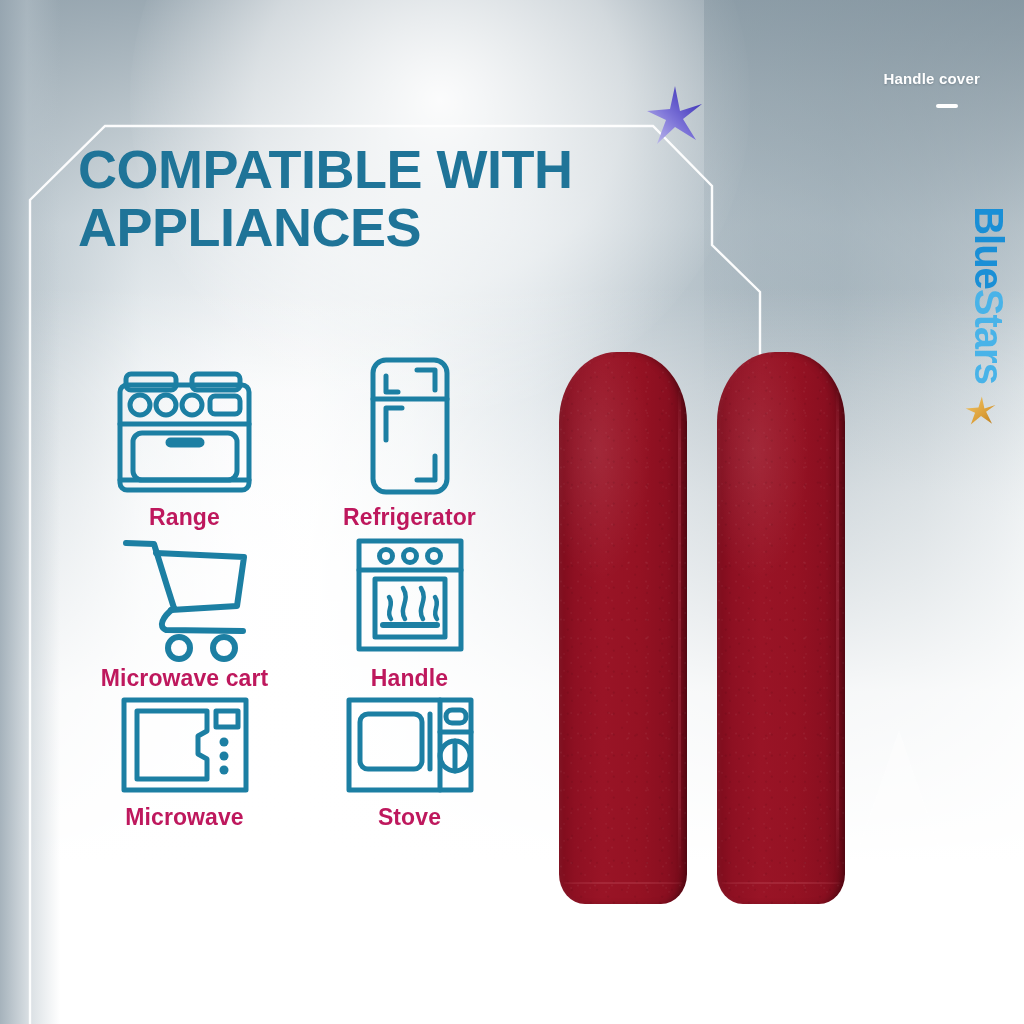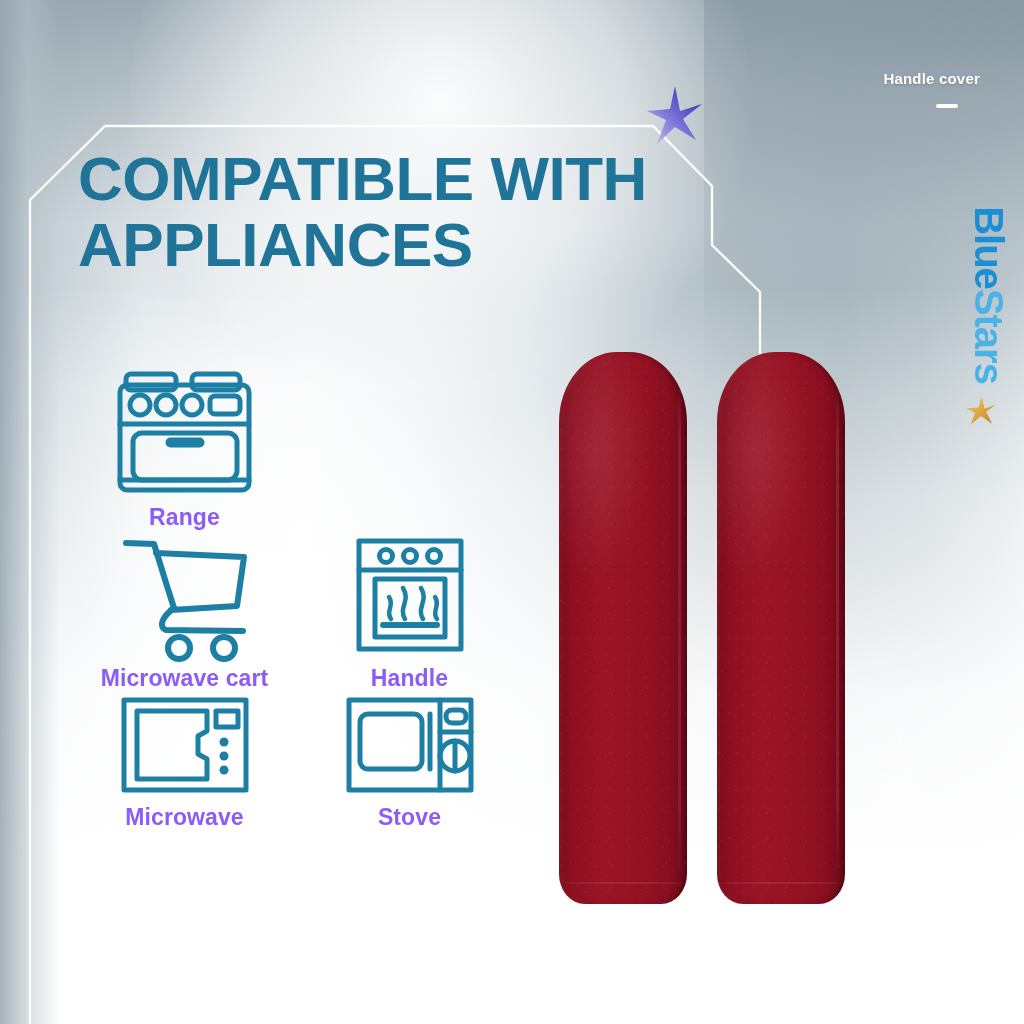--- a/index.html
+++ b/index.html
@@ -105,21 +105,21 @@
     pointer-events: none;
   }
 
   
   .headline {
     position: absolute;
     left: 78px;
     top: 104px;
     width: 600px;
     color: #1f7498;
-    font-size: 62px;
+    font-size: 54px;
     line-height: 1.08;
     font-weight: 700;
     letter-spacing: -0.5px;
     text-transform: uppercase;
   }
   .headline .ln { display: block; white-space: nowrap; }
 
   
   .sparkle {
     position: absolute;
@@ -147,21 +147,21 @@
     display: block;
     height: 150px;
     line-height: 0;
   }
   .icon-cell svg { display: inline-block; }
   .icon-cell .cap {
     display: block;
     margin-top: 2px;
     font-size: 23px;
     font-weight: 700;
-    color: #8b5cf6;
+    color: #be185d;
     letter-spacing: 0.1px;
   }
   .row-2 .icon-cell .glyph { height: 132px; }
   .row-3 .icon-cell .glyph { height: 110px; }
 
   
   .product { position: absolute; left: 545px; top: 352px; width: 330px; height: 570px; }
   .cover {
     position: absolute;
     top: 0;
@@ -318,20 +318,33 @@
             <circle cx="83" cy="53" r="10"></circle>
             <rect x="101" y="44" width="30" height="18" rx="5"></rect>
             <rect x="24" y="81" width="104" height="47" rx="9"></rect>
             <rect x="59" y="88" width="34" height="5" rx="2.5" fill="#1c7fa3"></rect>
             <line x1="11" y1="128" x2="140" y2="128"></line>
           </svg>
         </span>
         <span class="cap">Range</span>
       </div>
 
+      <div class="icon-cell">
+        <span class="glyph">
+          <svg width="130" height="150" viewBox="0 0 130 150" fill="none" stroke="#1c7fa3" stroke-width="5" stroke-linejoin="round" stroke-linecap="round">
+            <rect x="28" y="8" width="74" height="132" rx="13"></rect>
+            <line x1="28" y1="47" x2="102" y2="47"></line>
+            <polyline points="41,24 41,40 53,40"></polyline>
+            <polyline points="72,18 90,18 90,38"></polyline>
+            <polyline points="41,88 41,56 57,56"></polyline>
+            <polyline points="72,128 90,128 90,104"></polyline>
+          </svg>
+        </span>
+        <span class="cap">Refrigerator</span>
+      </div>
     </div>
 
     <div class="icon-row row-2">
 
       <div class="icon-cell">
         <span class="glyph">
           <svg width="150" height="132" viewBox="0 0 150 132" fill="none" stroke="#1c7fa3" stroke-width="6" stroke-linejoin="round" stroke-linecap="round">
             <path d="M16 12 L44 13 L57 55 L64 77"></path>
             <path d="M46 22 L134 26 L127 75 L61 79"></path>
             <path d="M64 77 C52 86 48 96 56 99 L133 100"></path>

